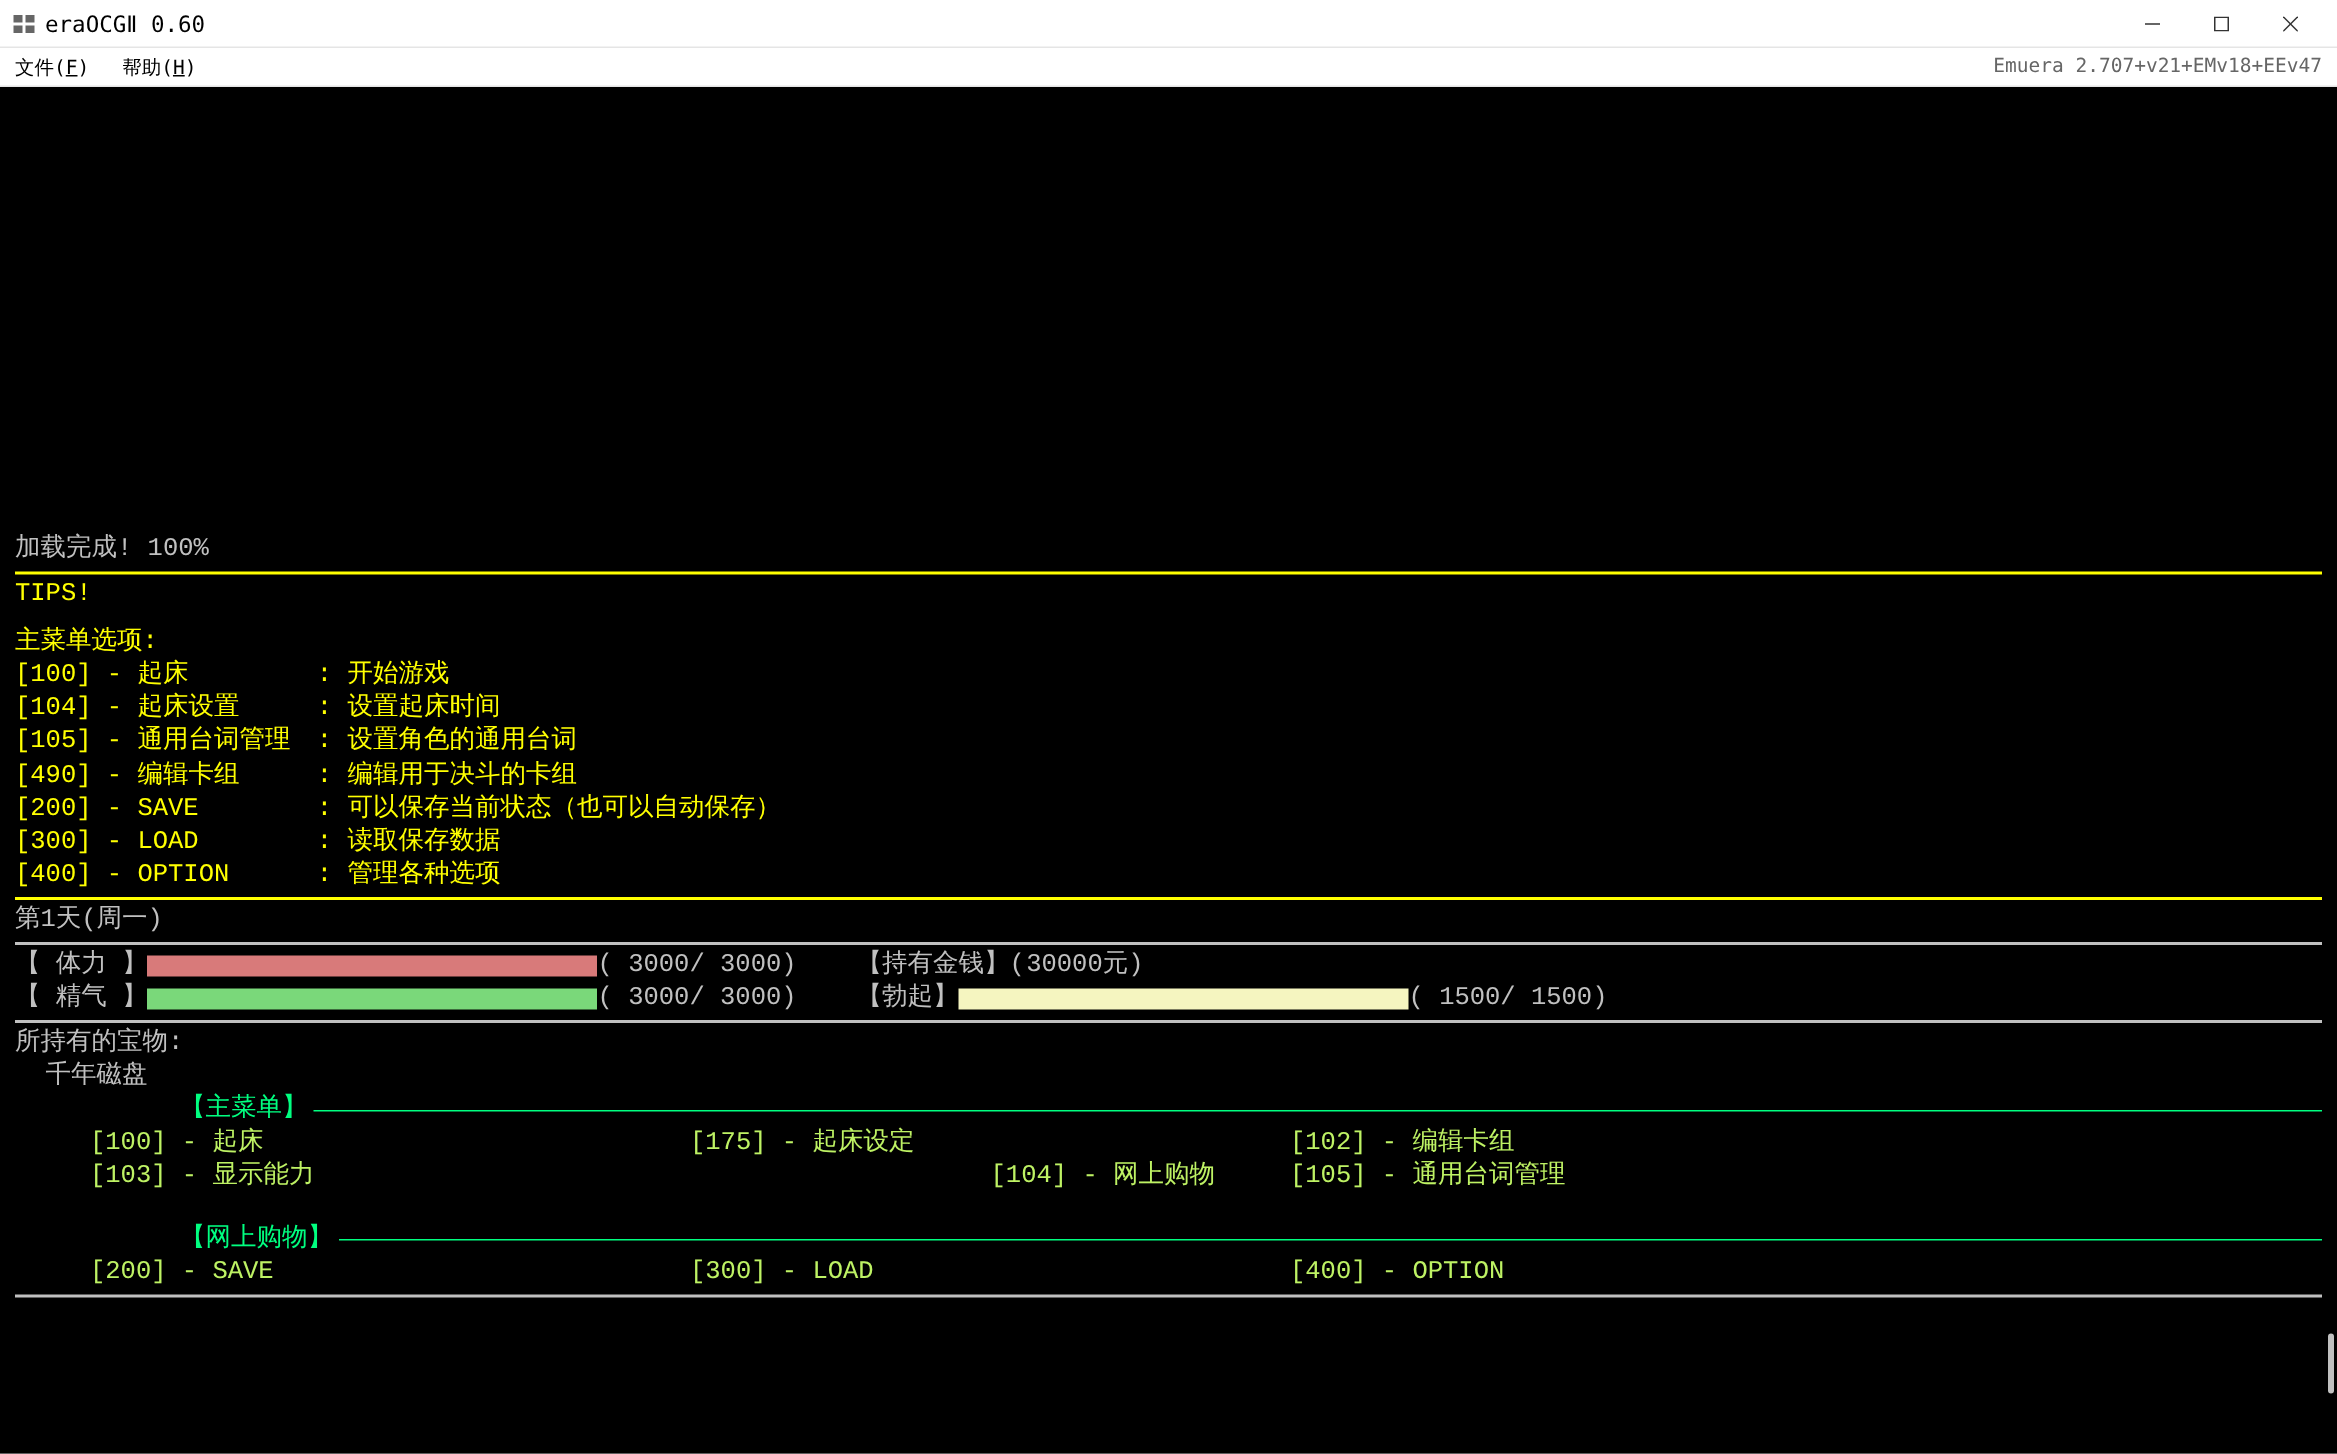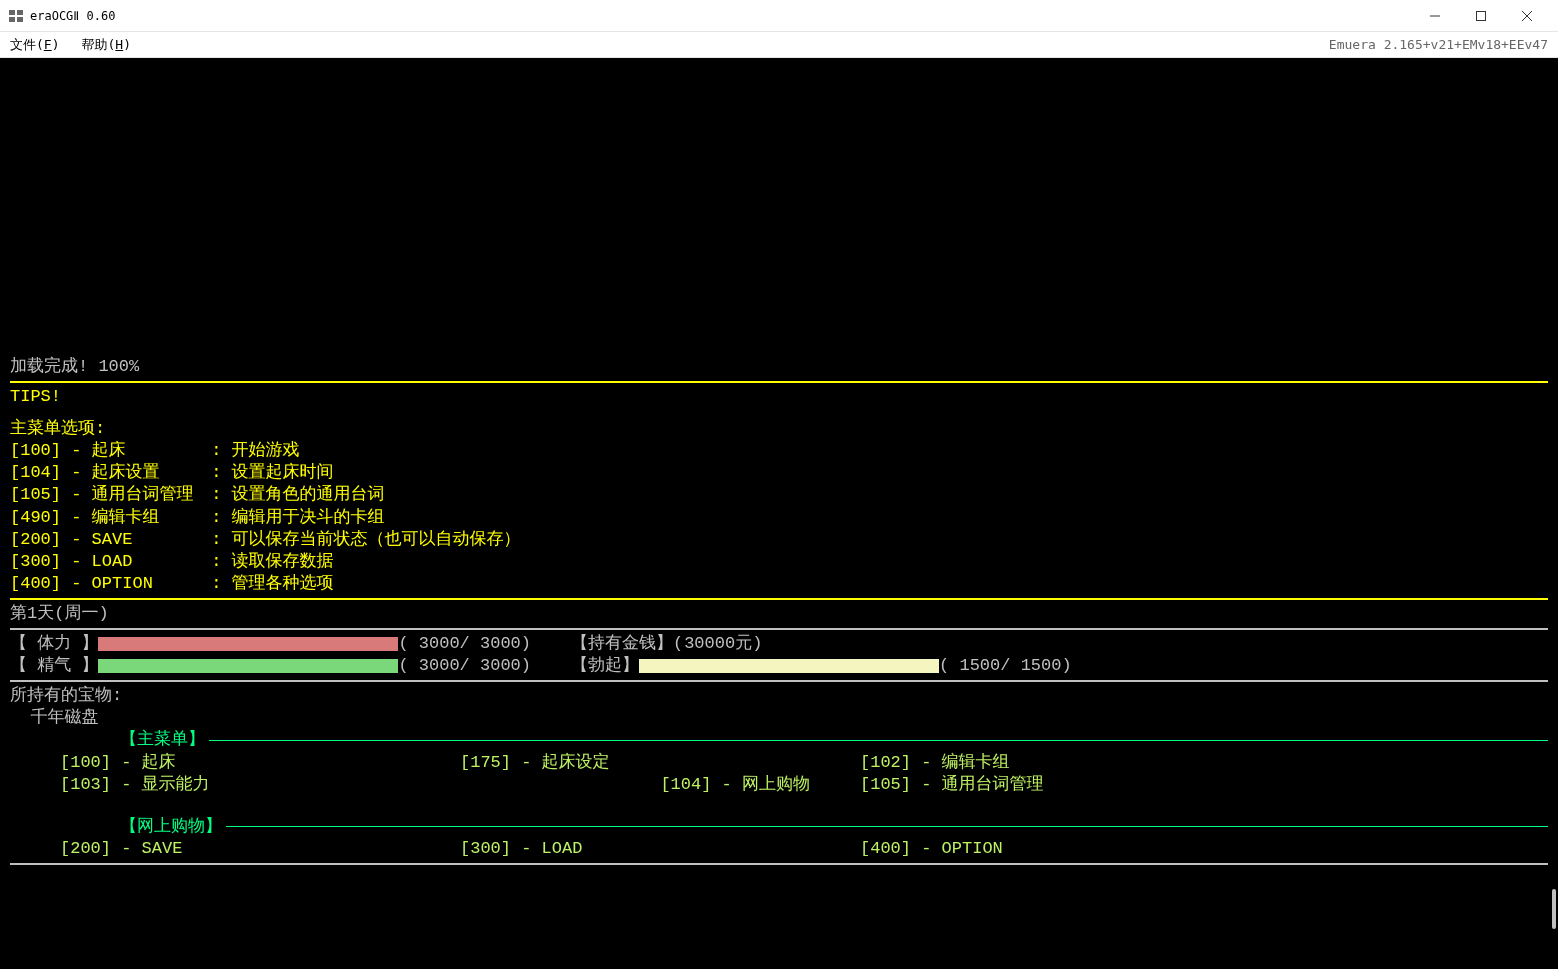--- a/index.html
+++ b/index.html
@@ -20,21 +20,21 @@
   border-bottom: 1px solid #e5e5e5;
 }
 .titlebar-icon {
   width: 16px;
   height: 16px;
   margin-right: 6px;
   display: inline-flex;
 }
 .titlebar-title {
   color: #000;
-  font-size: 12px;
+  font-size: 15px;
   flex: 1;
 }
 .window-controls {
   display: flex;
   gap: 0;
 }
 .window-btn {
   width: 46px;
   height: 32px;
   display: flex;
@@ -169,21 +169,21 @@
           <line x1="0" y1="0" x2="10" y2="10" stroke="#333" stroke-width="1"></line>
           <line x1="10" y1="0" x2="0" y2="10" stroke="#333" stroke-width="1"></line>
         </svg>
     </div>
   </div>
 </div>
 
 <div class="menubar">
   <span class="menu-item"><span>文件(</span><span class="u">F</span><span>)</span></span>
   <span class="menu-item"><span>帮助(</span><span class="u">H</span><span>)</span></span>
-  <span class="version-label">Emuera 2.165+v21+EMv18+EEv47</span>
+  <span class="version-label">Emuera 2.707+v21+EMv18+EEv47</span>
 </div>
 
 <div class="game-area">
   <div class="spacer-top"></div>
 
   <div class="silver">加载完成! 100%</div>
   <hr class="hr-line">
 
   <div class="yellow">TIPS!</div>
   <div style="height:10px"></div>

